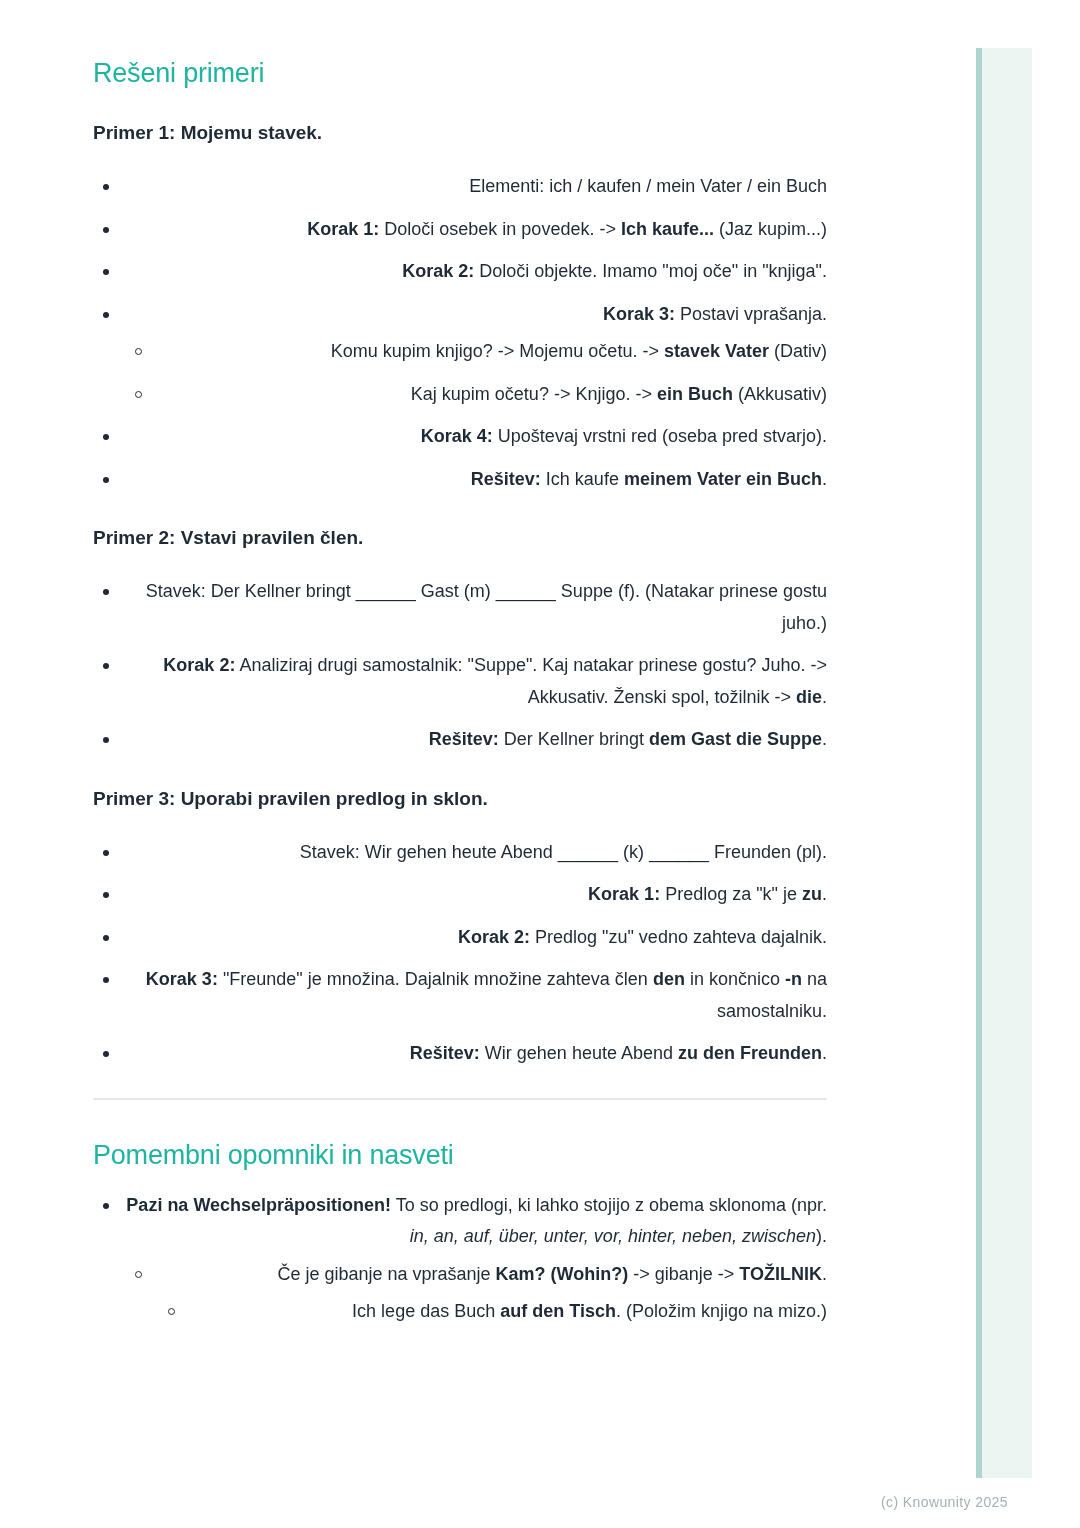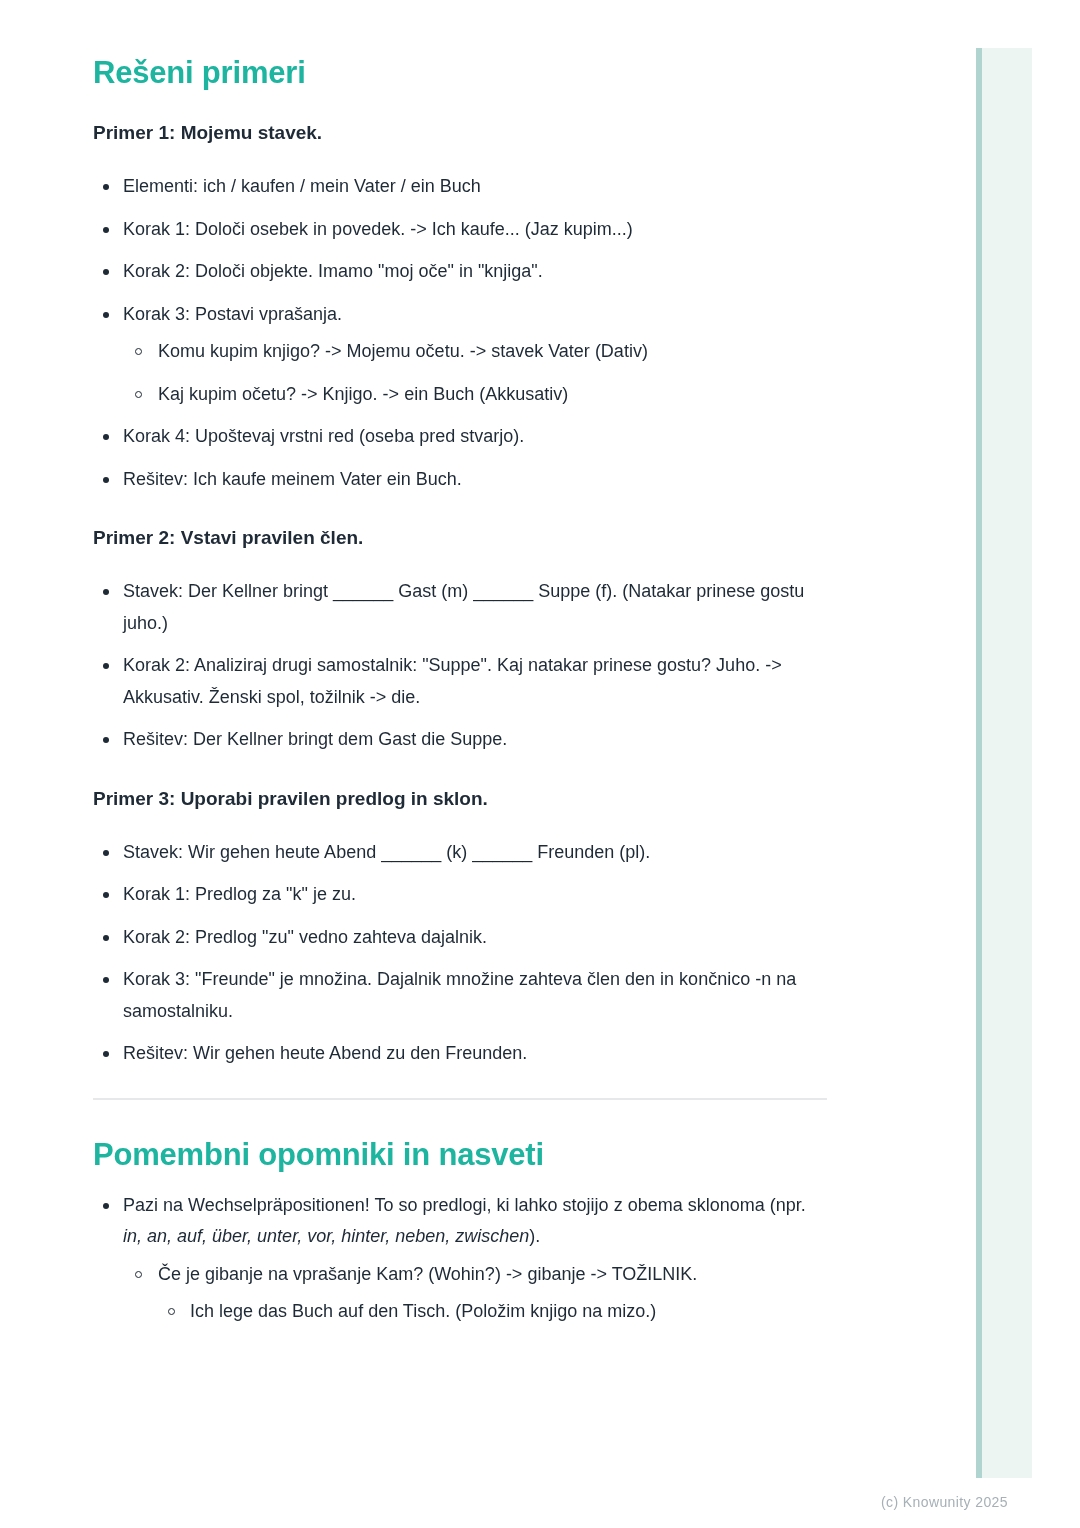--- a/index.html
+++ b/index.html
@@ -31,23 +31,23 @@
   .page {
     position: absolute;
     top: 0;
     left: 93px;
     width: 734px;
     padding-top: 56px;
     z-index: 2;
   }
 
   h1.section-heading {
-    font-size: 31px;
+    font-size: 27px;
     line-height: 34px;
-    font-weight: 700;
+    font-weight: 400;
     color: var(--accent, #1db4a0);
     margin: 0 0 28px 0;
     letter-spacing: -0.2px;
   }
   h1.section-heading.second {
     margin: 38px 0 18px 0;
   }
 
   h2.example-heading {
     font-size: 19px;
@@ -61,20 +61,21 @@
     list-style: none;
     margin: 0 0 18px 0;
     padding: 0;
   }
   ul.doc-list li {
     position: relative;
     padding-left: 30px;
     margin-bottom: 11px;
     font-size: 18px;
     line-height: 31.5px;
+    text-align: right;
   }
   ul.doc-list > li::before {
     content: "";
     position: absolute;
     left: 10px;
     top: 13px;
     width: 6px;
     height: 6px;
     border-radius: 50%;
     background: var(--text, #1f2a37);
@@ -102,21 +103,21 @@
     background: transparent;
     border: 1.5px solid var(--text, #1f2a37);
   }
   ul.sub ul.sub > li {
     padding-left: 32px;
   }
   ul.sub ul.sub > li::before {
     left: 10px;
   }
 
-  .b { font-weight: 400; }
+  .b { font-weight: 700; }
   .i { font-style: italic; }
 
   hr.divider {
     border: none;
     border-top: 2px solid var(--divider, #e6e8ea);
     margin: 28px 0 0 0;
   }
 
   .footer-copyright {
     position: absolute;

